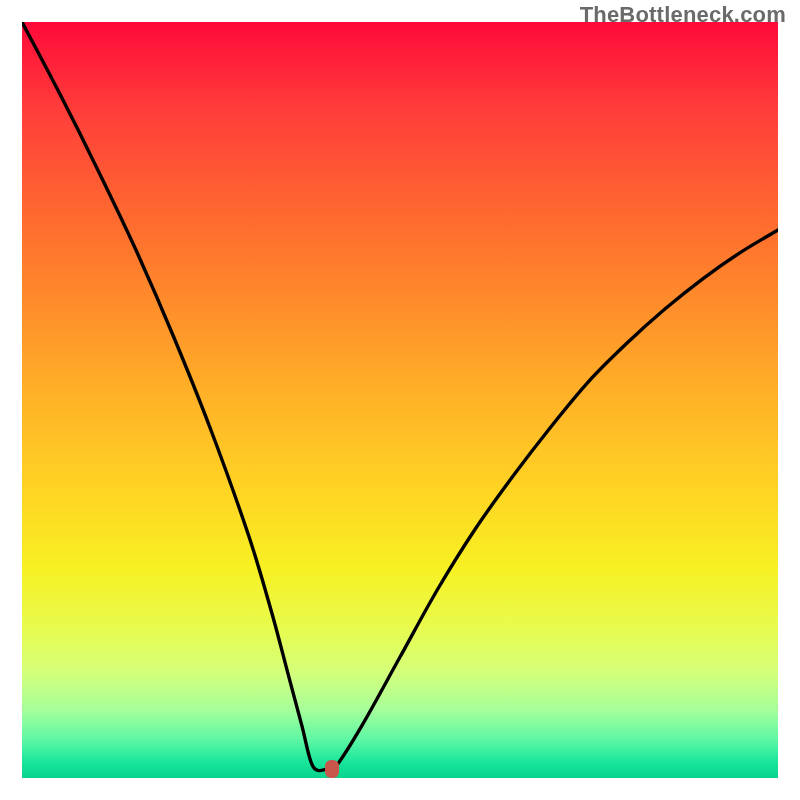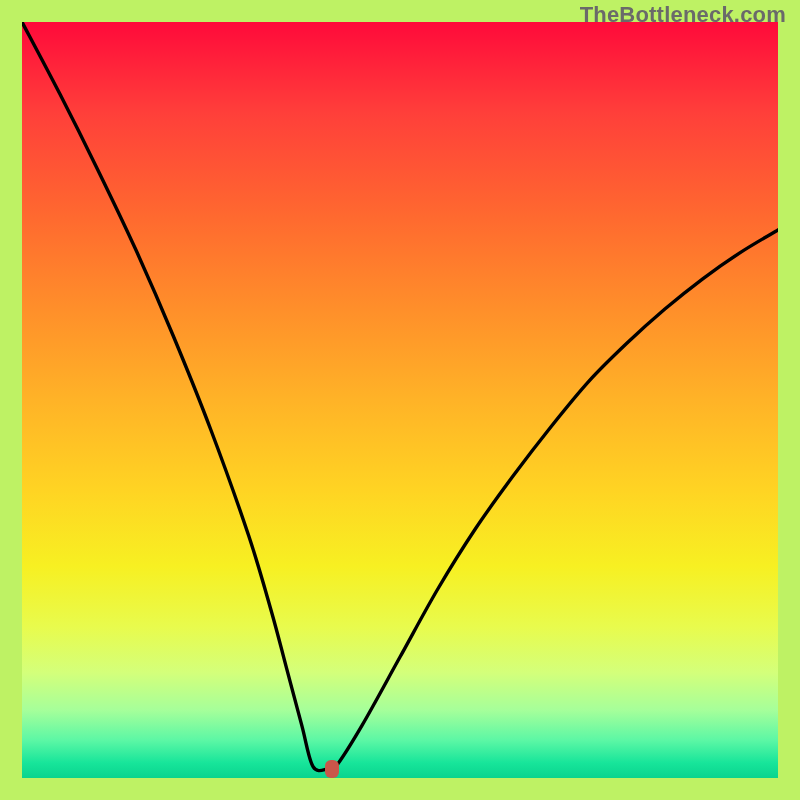--- a/index.html
+++ b/index.html
@@ -8,21 +8,21 @@
     width: 800px;
     height: 800px;
     overflow: hidden;
     font-family: Arial, Helvetica, sans-serif;
     background: #000;
   }
   .frame {
     position: relative;
     width: 800px;
     height: 800px;
-    background: #bef264;
+    background: #ffffff;
   }
   .plot-area {
     position: absolute;
     left: 22px;
     top: 22px;
     width: 756px;
     height: 756px;
     background: linear-gradient(to bottom,
       #ff0a3a 0%,
       #ff3f3a 12%,

